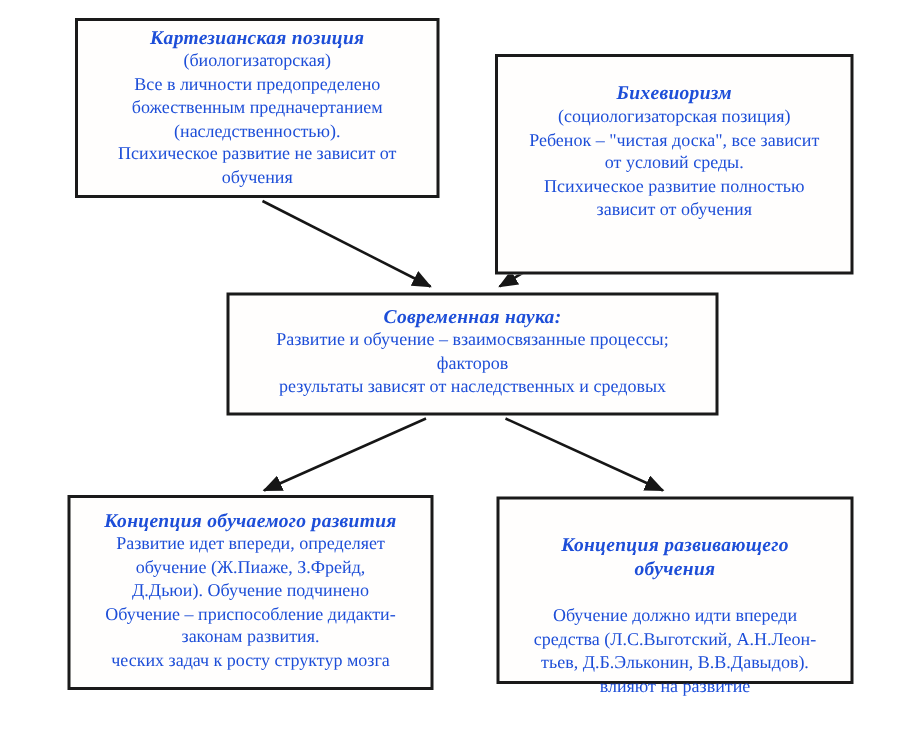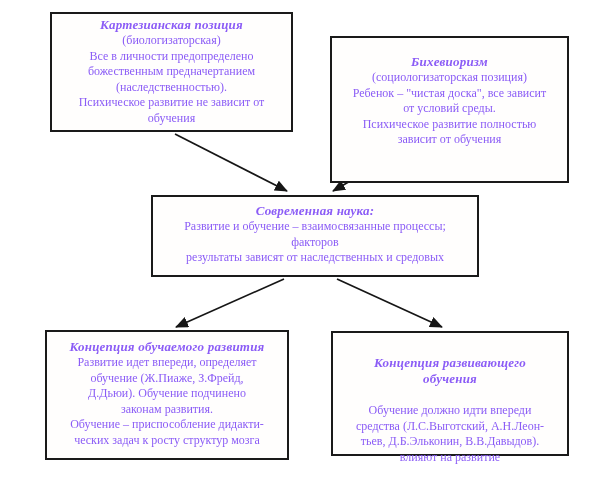--- a/index.html
+++ b/index.html
@@ -1,21 +1,21 @@
 <!DOCTYPE html>
 <html><head>
 <meta charset="utf-8">
 <style>
   html,body{margin:0;padding:0;background:#ffffff;}
   .canvas{
     position:relative;
     width:606px;height:486px;
     background:#ffffff;
     font-family:"Liberation Serif","DejaVu Serif",serif;
-    color:#8b5cf6;
+    color:#1d4ed8;
     overflow:hidden;
   }
   .box{
     position:absolute;
     border:2px solid #1a1a1a;
     background:#fffefd;
     text-align:center;
     box-sizing:border-box;
   }
   .box .title{
@@ -78,22 +78,22 @@
     <div class="line">Развитие и обучение – взаимосвязанные процессы;</div>
     <div class="line">факторов</div>
     <div class="line">результаты зависят от наследственных и средовых</div>
   </div>
 
   <div class="box" id="box-trainable">
     <div class="title">Концепция обучаемого развития</div>
     <div class="line">Развитие идет впереди, определяет</div>
     <div class="line">обучение (Ж.Пиаже, З.Фрейд,</div>
     <div class="line">Д.Дьюи). Обучение подчинено</div>
+    <div class="line">Обучение – приспособление дидакти-</div>
     <div class="line">законам развития.</div>
-    <div class="line">Обучение – приспособление дидакти-</div>
     <div class="line">ческих задач к росту структур мозга</div>
   </div>
 
   <div class="box" id="box-developmental">
     <div class="title">Концепция развивающего обучения</div>
     <div class="line">Обучение должно идти впереди</div>
     <div class="line">средства (Л.С.Выготский, А.Н.Леон-</div>
     <div class="line">тьев, Д.Б.Эльконин, В.В.Давыдов).</div>
     <div class="line">влияют на развитие</div>
   </div>

